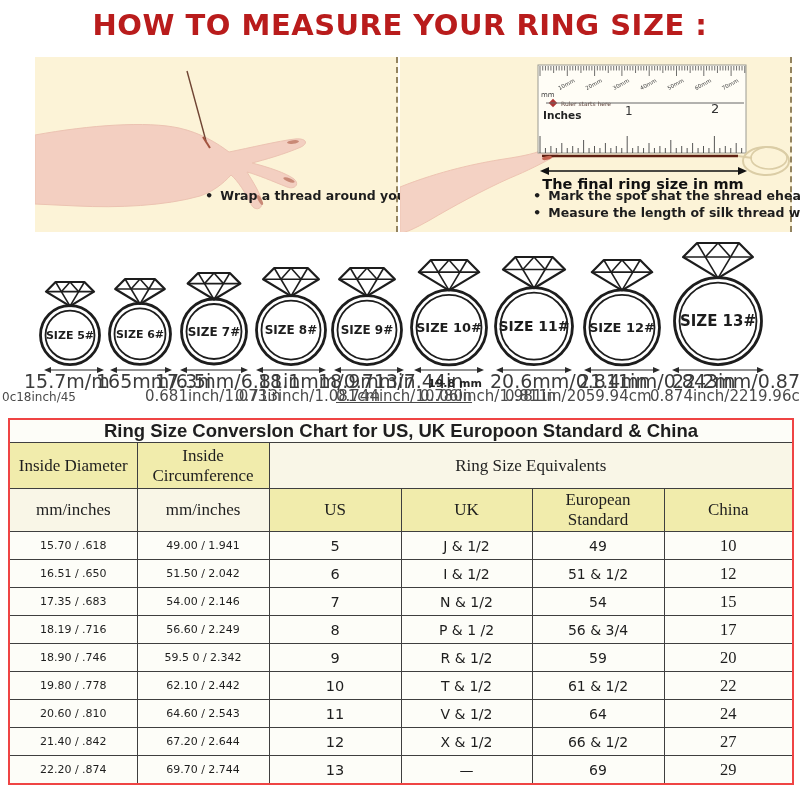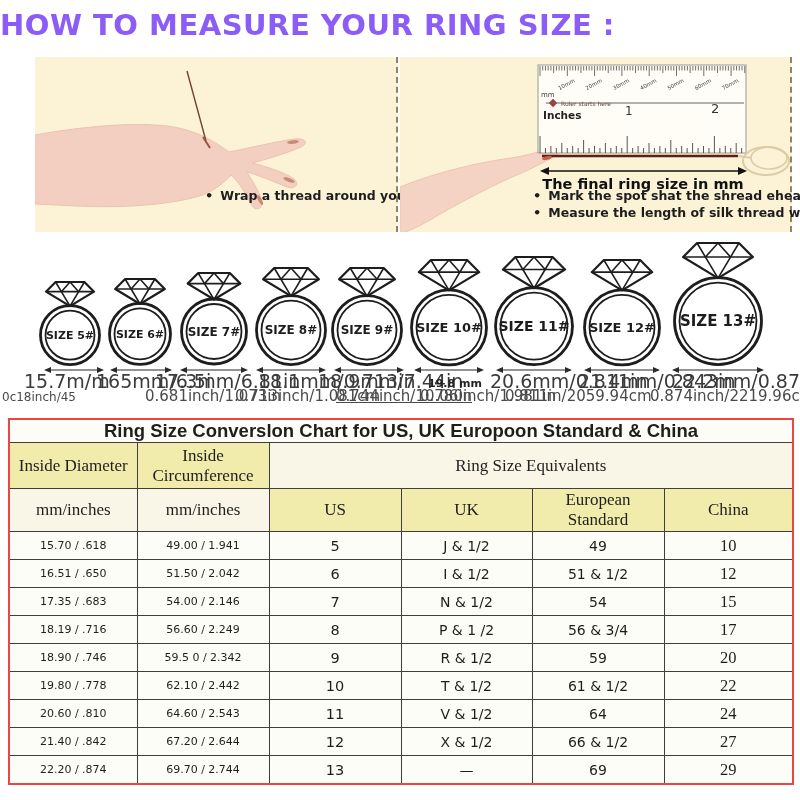--- a/index.html
+++ b/index.html
@@ -1,19 +1,19 @@
 <!DOCTYPE html>
 <html><head>
 <meta charset="utf-8">
 <style>
   html,body{margin:0;padding:0;background:#ffffff;}
   .canvas{position:relative;width:800px;height:800px;background:#fff;overflow:hidden;
           font-family:"DejaVu Sans",sans-serif;}
-  .page-title{position:absolute;top:8px;left:0;width:800px;
-              font-size:29px;font-weight:bold;color:#8b5cf6;letter-spacing:.5px;}
+  .page-title{position:absolute;top:8px;left:0;width:800px;text-align:center;
+              font-size:29px;font-weight:bold;color:#b91c1c;letter-spacing:.5px;}
   .panel{position:absolute;top:57px;height:175px;background:#fcf3d7;}
   .panel-left{left:35px;width:361px;border-right:2px dashed #93835f;}
   .panel-right{left:400px;width:390px;border-right:2px dashed #93835f;}
   .panel svg{position:absolute;top:0;left:0;}
   .bullet-line{position:absolute;display:flex;gap:7px;font-size:12.5px;font-weight:600;
                color:#1d1d1d;white-space:nowrap;line-height:14px;}
   .bullet-line .dot{font-size:13px;}
   .rings-layer,.arrows-layer,.measure-layer{position:absolute;left:0;top:0;}
   .ring-svg{position:absolute;}
   .m1{position:absolute;top:370px;font-size:19px;color:#3b3b3b;white-space:nowrap;letter-spacing:0px;}

